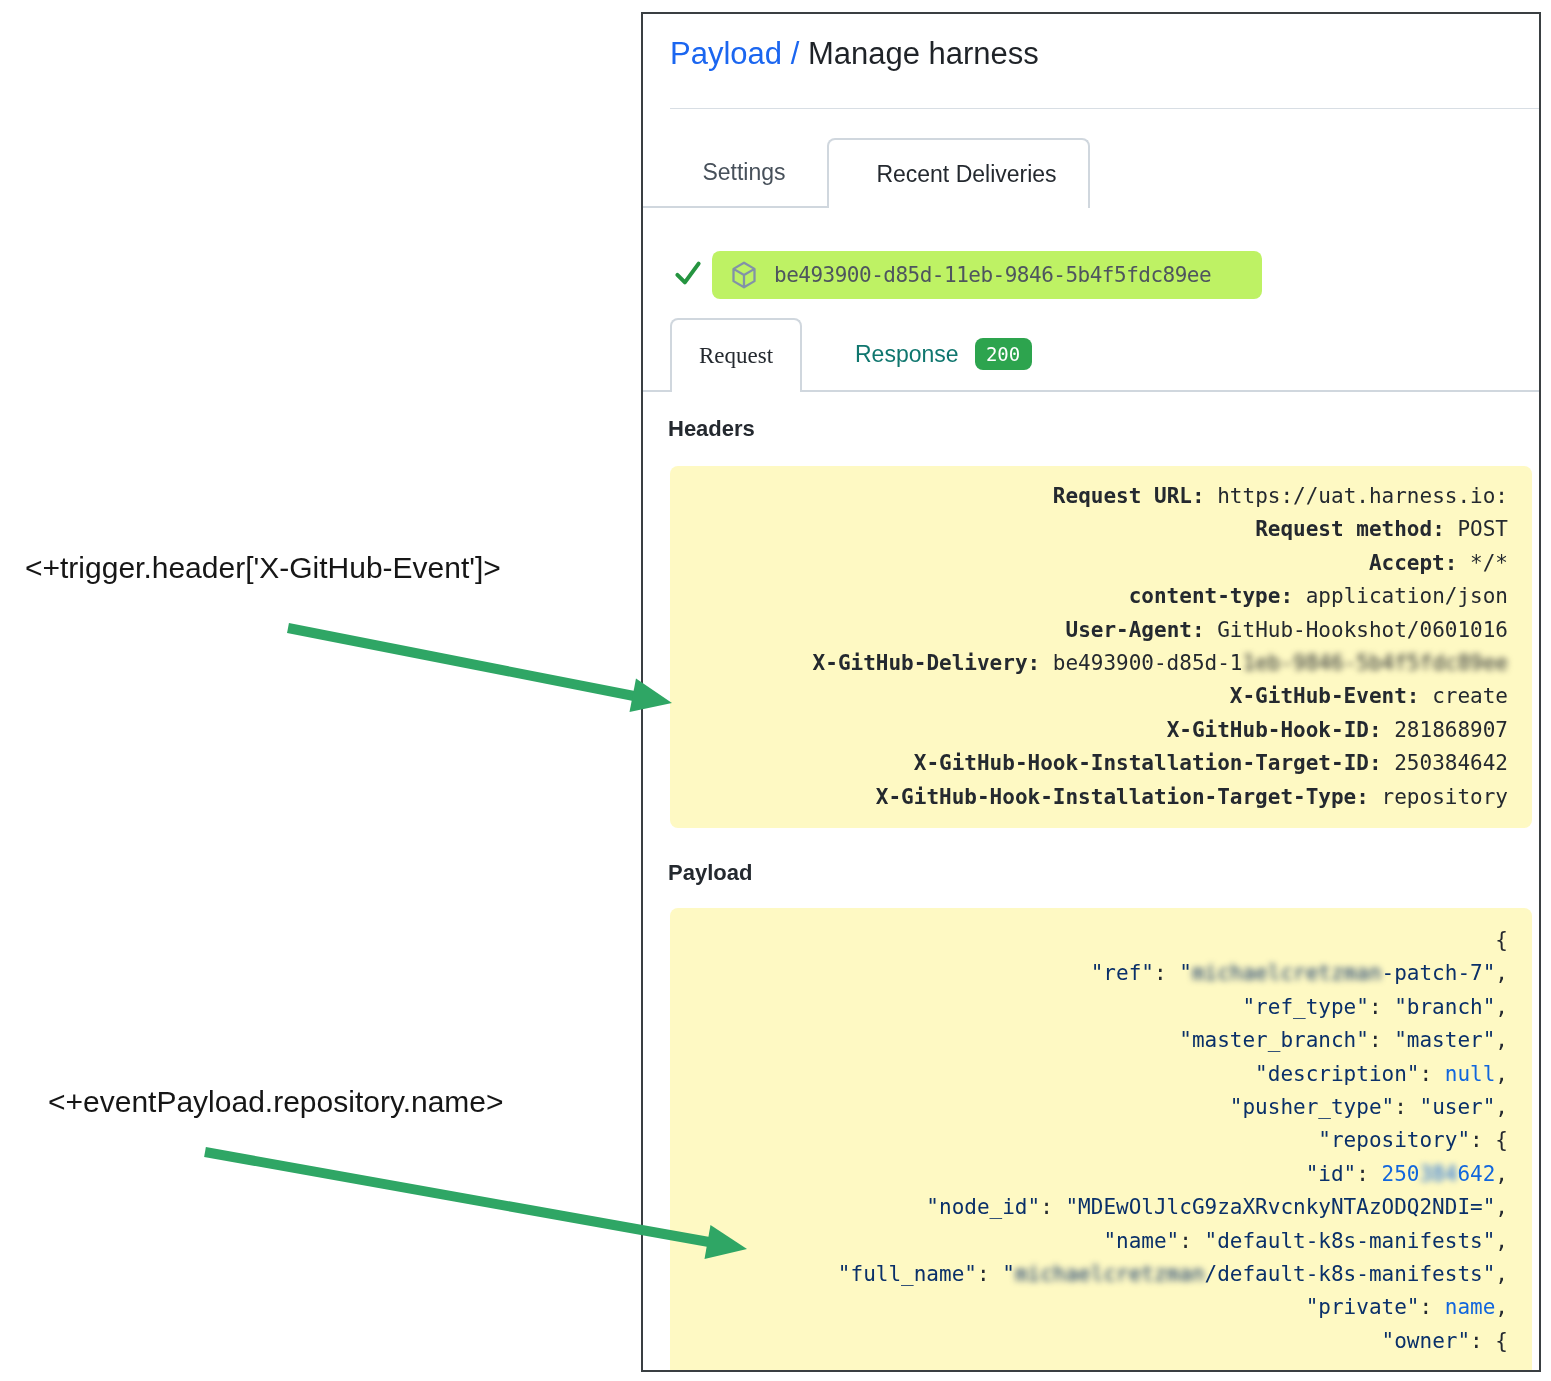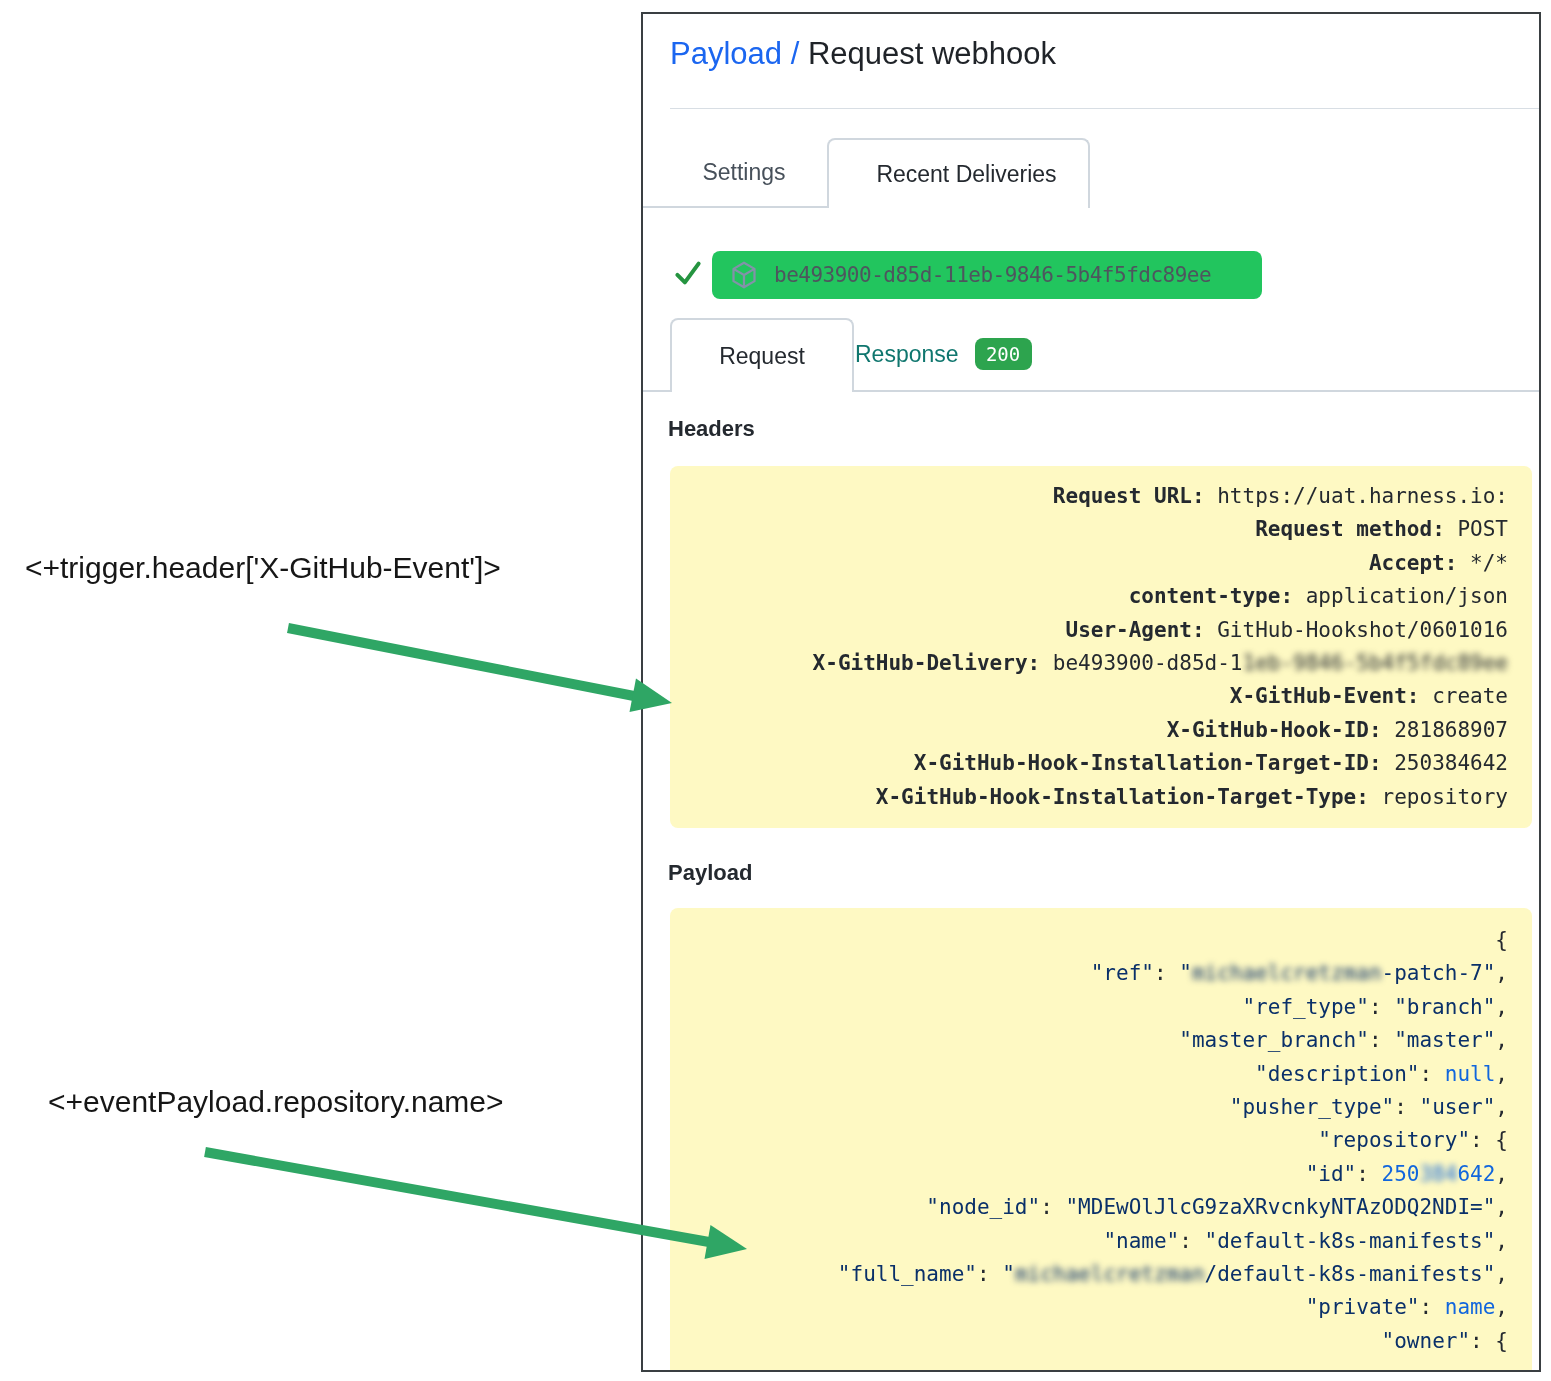--- a/index.html
+++ b/index.html
@@ -31,27 +31,27 @@
   .tab-settings{left:40px;top:124px;width:122px;height:68px;}
   .tab-active{position:absolute;background:#ffffff;border:2px solid #d0d7de;border-bottom:none;
               border-radius:8px 8px 0 0;display:flex;align-items:center;justify-content:center;
               font-size:23px;color:#24292f;z-index:2;cursor:pointer;}
   .tab-recent{left:184px;top:124px;width:263px;height:70px;padding-left:16px;}
   .tabline-1{position:absolute;left:0;top:192px;width:186px;height:2px;background:#d0d7de;}
 
   
   .delivery-check{position:absolute;left:30px;top:244px;width:30px;height:30px;}
   .delivery-pill{position:absolute;left:69px;top:237px;width:550px;height:48px;
-                 background:#22c55e;border-radius:8px;display:flex;align-items:center;
+                 background:#bef264;border-radius:8px;display:flex;align-items:center;
                  padding-left:18px;gap:16px;cursor:pointer;}
   .delivery-id{font-family:"DejaVu Sans Mono",monospace;font-size:21px;color:#4e555e;
                letter-spacing:-0.5px;}
 
   
-  .tab-request{left:27px;top:304px;width:184px;height:74px;}
+  .tab-request{left:27px;top:304px;width:132px;height:74px;font-family:Liberation Serif, serif;}
   .tabline-2{position:absolute;left:0;right:0;top:376px;height:2px;background:#d0d7de;}
   .response-group{position:absolute;left:212px;top:304px;height:72px;display:flex;
                   align-items:center;gap:16px;cursor:pointer;}
   .response-label{font-size:23px;color:#0f766e;}
   .status-badge{width:57px;height:32px;border-radius:8px;background:#2da44e;color:#ffffff;
                 font-family:"DejaVu Sans Mono",monospace;font-size:19px;display:flex;
                 align-items:center;justify-content:center;}
 
   
   .section-heading{position:absolute;left:25px;font-size:22px;font-weight:bold;color:#24292f;}
@@ -86,21 +86,21 @@
     </g>
     <g>
       <line x1="205" y1="1152" x2="709" y2="1242" stroke="#2fa665" stroke-width="10"></line>
       <polygon points="747,1249 704.5,1259 710.5,1225" fill="#2fa665"></polygon>
     </g>
   </svg>
 
   <div class="panel">
 
     <div class="page-title">
-      <span class="crumb-link">Payload</span><span class="crumb-link"> / </span><span>Request webhook</span>
+      <span class="crumb-link">Payload</span><span class="crumb-link"> / </span><span>Manage harness</span>
     </div>
     <div class="title-rule"></div>
 
     <div class="tab-inactive tab-settings">Settings</div>
     <div class="tab-active tab-recent">Recent Deliveries</div>
     <div class="tabline-1"></div>
 
     <svg class="delivery-check" viewBox="0 0 24 24">
         <path d="M3.5 13.5 L9.5 19.5 L20.5 4.5" fill="none" stroke="#259440" stroke-width="3.2" stroke-linecap="round" stroke-linejoin="round"></path>
       </svg>

